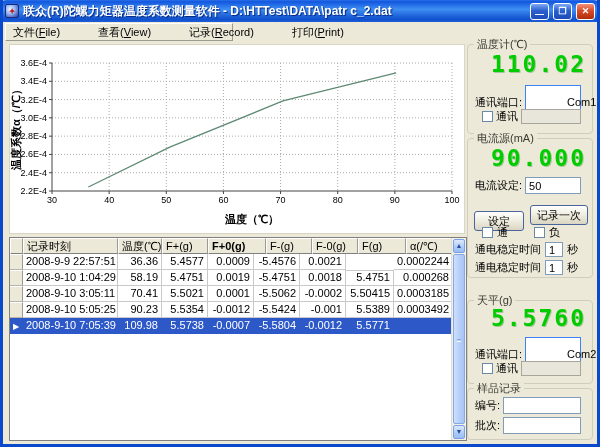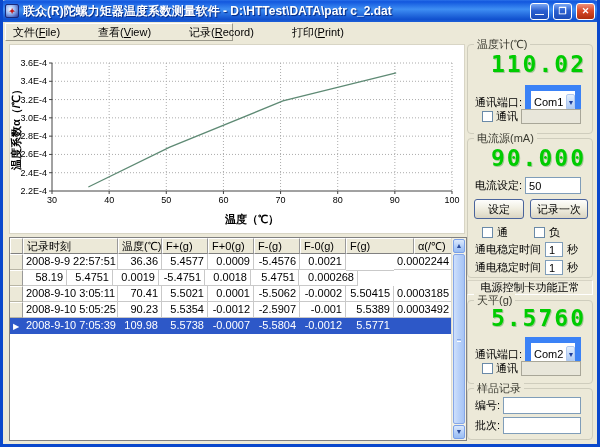--- a/index.html
+++ b/index.html
@@ -67,22 +67,22 @@
     border-top:1px solid #86A7E8;border-bottom:1px solid #fff;}
   
   .group{position:absolute;left:464px;width:126px;
     border:1px solid #CFCDBD;border-radius:4px;}
   .glabel{position:absolute;top:-8px;left:6px;background:#ECE9D8;padding:0 3px;
     color:#3A3A30;line-height:14px;}
   .led{position:absolute;left:4px;right:6px;text-align:right;
     font-family:"DejaVu Sans Mono",monospace;font-weight:bold;color:#0C0;
     font-size:23px;letter-spacing:2px;text-shadow:1px 1px 0 rgba(0,120,0,.3);}
   .prow{position:absolute;left:7px;right:6px;display:flex;align-items:center;gap:3px;}
-  .combo{display:inline-flex;height:34px;border:6px solid #3b82f6;background:#fff;
-    align-items:center;flex:0 0 auto;}
+  .combo{display:inline-flex;height:34px;border:1px solid #3b82f6;background:#fff;
+    align-items:center;flex:0 0 auto;padding-left:38px;}
   .combo-val{flex:1;padding:0 3px;line-height:16px;}
   .combo-btn{width:15px;height:16px;margin:0;border:1px solid #B0C8EF;border-radius:2px;
     background:linear-gradient(180deg,#E5F0FD,#C4DAF8 55%,#ADC9F2);
     color:#1C3E9C;font-size:7px;display:flex;align-items:center;justify-content:center;}
   .cb{width:11px;height:11px;border:1px solid #6A8AA8;background:#fff;flex:0 0 auto;}
   .tbox{border:1px solid #7F9DB9;background:#fff;height:17px;font-size:11px;
     padding:0 3px;font-family:"Liberation Sans",sans-serif;}
   .tbox.dis{background:#E8E6DA;border:1px solid #A8A698;}
   .xpbtn{height:20px;border:1px solid #4A649C;border-radius:3px;
     background:linear-gradient(180deg,#FEFEFD,#F1EFE2 45%,#DAD5C2);
@@ -175,39 +175,40 @@
         <text x="10" y="82" font-size="11" font-weight="bold" text-anchor="middle" fill="#000" transform="rotate(-90 10 82)">温度系数α（/℃）</text>
       </svg></div>
 
   <div class="grid">
     <div class="grid-rows" id="grid-rows">
         <div class="grow ghead">
           <div class="gcell gutter"></div>
           <div class="gcell" style="width: 95px;">记录时刻</div>
           <div class="gcell" style="width: 44px;">温度(℃)</div>
           <div class="gcell" style="width: 46px;">F+(g)</div>
-          <div class="gcell" style="width: 46px;">F+0(g)</div>
+          <div class="gcell" style="width: 58px; font-weight: bold;">F+0(g)</div>
           <div class="gcell" style="width: 46px;">F-(g)</div>
           <div class="gcell" style="width: 46px;">F-0(g)</div>
-          <div class="gcell" style="width: 68px;">F(g)</div>
+          <div class="gcell" style="width: 48px;">F(g)</div>
           <div class="gcell" style="width: 59px;">α(/℃)</div>
         </div>
         <div class="grow">
           <div class="gcell gutter"></div>
           <div class="gcell" style="width: 95px;">2008-9-9 22:57:51</div>
           <div class="gcell num" style="width: 44px;">36.36</div>
           <div class="gcell num" style="width: 46px;">5.4577</div>
           <div class="gcell num" style="width: 46px;">0.0009</div>
           <div class="gcell num" style="width: 46px;">-5.4576</div>
           <div class="gcell num" style="width: 46px;">0.0021</div>
           <div class="gcell num" style="width: 48px; margin-top: 16px;">5.45765</div>
           <div class="gcell num" style="width: 59px;">0.0002244</div>
         </div>
         <div class="grow">
           <div class="gcell gutter"></div>
+          <div class="gcell" style="width: 95px;">2008-9-10 1:04:29</div>
           <div class="gcell num" style="width: 44px;">58.19</div>
           <div class="gcell num" style="width: 46px;">5.4751</div>
           <div class="gcell num" style="width: 46px;">0.0019</div>
           <div class="gcell num" style="width: 46px;">-5.4751</div>
           <div class="gcell num" style="width: 46px;">0.0018</div>
           <div class="gcell num" style="width: 48px;">5.4751</div>
           <div class="gcell num" style="width: 59px;">0.000268</div>
         </div>
         <div class="grow">
           <div class="gcell gutter"></div>
@@ -219,21 +220,21 @@
           <div class="gcell num" style="width: 46px;">-0.0002</div>
           <div class="gcell num" style="width: 48px;">5.50415</div>
           <div class="gcell num" style="width: 59px;">0.0003185</div>
         </div>
         <div class="grow">
           <div class="gcell gutter"></div>
           <div class="gcell" style="width: 95px;">2008-9-10 5:05:25</div>
           <div class="gcell num" style="width: 44px;">90.23</div>
           <div class="gcell num" style="width: 46px;">5.5354</div>
           <div class="gcell num" style="width: 46px;">-0.0012</div>
-          <div class="gcell num" style="width: 46px;">-2.5907</div>
+          <div class="gcell num" style="width: 46px;">-5.5424</div>
           <div class="gcell num" style="width: 46px;">-0.001</div>
           <div class="gcell num" style="width: 48px;">5.5389</div>
           <div class="gcell num" style="width: 59px;">0.0003492</div>
         </div>
         <div class="grow selected">
           <div class="gcell gutter">▶</div>
           <div class="gcell" style="width: 95px;">2008-9-10 7:05:39</div>
           <div class="gcell num" style="width: 44px;">109.98</div>
           <div class="gcell num" style="width: 46px;">5.5738</div>
           <div class="gcell num" style="width: 46px;">-0.0007</div>
@@ -270,21 +271,21 @@
   </div>
 
   <div class="group" style="top:138px;height:140px;">
     <span class="glabel">电流源(mA)</span>
     <div class="led" style="top:6px;">90.000</div>
     <div class="prow" style="top:38px;">
       <span>电流设定:</span>
       <input class="tbox" style="width: 56px;" value="50">
     </div>
     <div class="prow" style="top:60px;left:6px;right:4px;gap:6px;">
-      <button class="xpbtn" style="width:50px;">设定</button>
+      <button class="xpbtn" style="width:50px;margin-top:12px;">设定</button>
       <button class="xpbtn" style="width:58px;">记录一次</button>
     </div>
     <div class="prow" style="top:86px;left:14px;gap:4px;">
       <span class="cb"></span>
       <span>通</span>
       <span style="width:18px;"></span>
       <span class="cb"></span>
       <span>负</span>
     </div>
     <div class="prow" style="top:103px;gap:4px;">
@@ -292,21 +293,20 @@
       <input class="tbox" style="width: 18px; height: 15px;" value="1">
       <span>秒</span>
     </div>
     <div class="prow" style="top:121px;gap:4px;">
       <span>通电稳定时间</span>
       <input class="tbox" style="width: 18px; height: 15px;" value="1">
       <span>秒</span>
     </div>
   </div>
 
-  <div class="status-panel" style="top:280px;">电源控制卡功能正常</div>
 
   <div class="group" style="top:300px;height:84px;">
     <span class="glabel">天平(g)</span>
     <div class="led" style="top:4px;">5.5760</div>
     <div class="prow" style="top:36px;">
       <span>通讯端口:</span>
       <span class="combo" style="width:56px;">
         <span class="combo-val">Com2</span>
         <span class="combo-btn">
             <span>▼</span>

